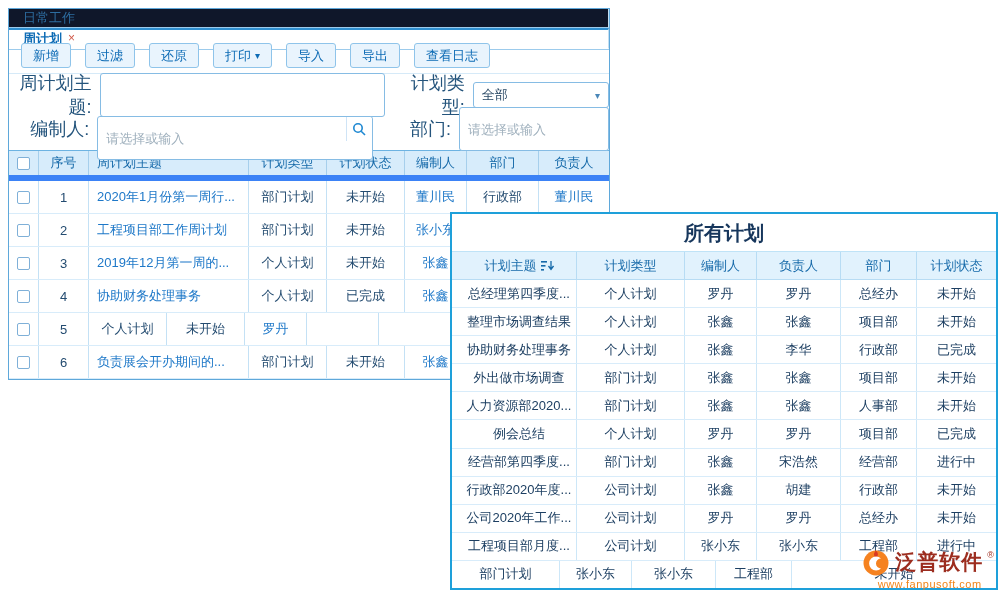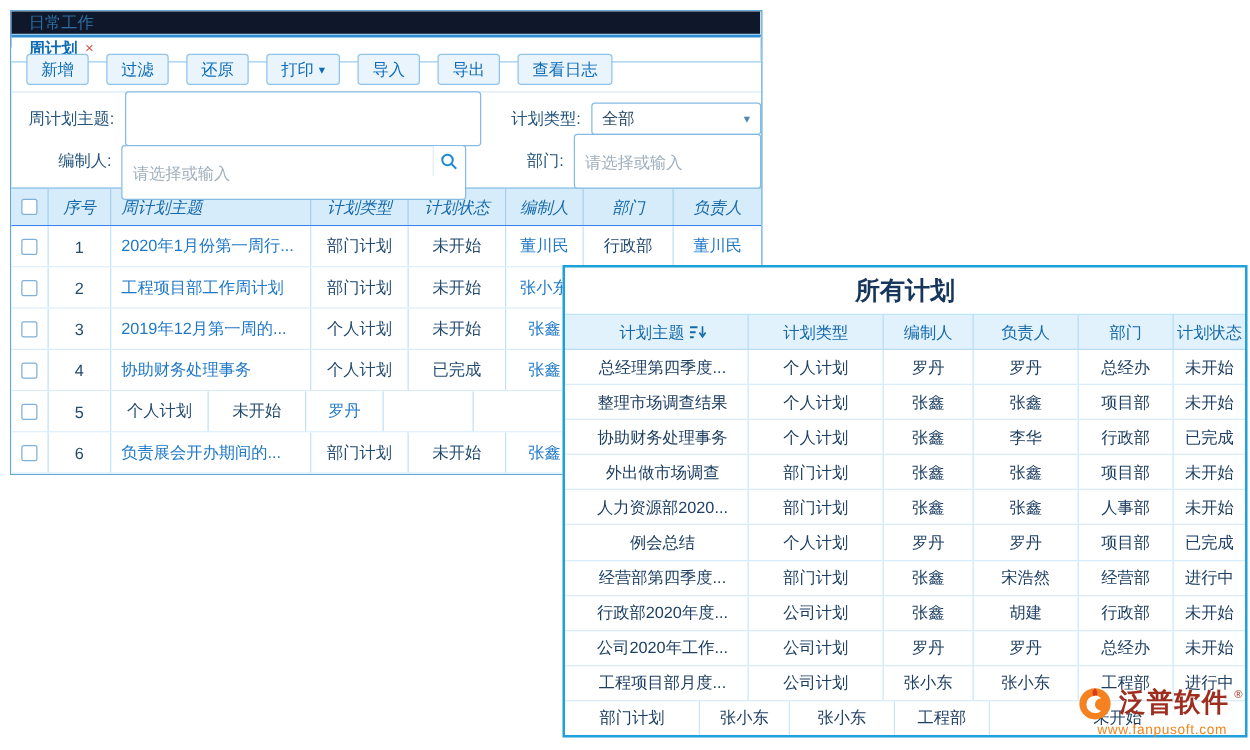--- a/index.html
+++ b/index.html
@@ -20,41 +20,41 @@
   .tfill { flex:1; border-bottom:1px solid #9ccbec; }
 
   .toolbar { display:flex; align-items:center; gap:14px; height:36px; padding:0 12px;
     border-bottom:1px solid #d6eaf8; }
   .tbtn { display:flex; align-items:center; gap:4px; height:25px; padding:0 11px;
     background:#e9f4fd; border:1px solid #8fc4ea; border-radius:3px; color:#0d6bb5;
     font-size:13px; font-family:inherit; cursor:pointer; }
   .tbtn .caret { font-size:10px; color:#0d6bb5; }
 
   .filt-row { display:flex; align-items:center; height:26px; margin-top:8px; }
-  .flabel { font-size:13px; color:#24547c; }
+  .flabel { font-size:18px; color:#24547c; }
   .flabel.w1 { width:100px; text-align:right; padding-right:8px; }
   .flabel.w2 { width:86px; text-align:right; padding-right:8px; margin-left:10px; }
   .ftext { height:44px; border:1px solid #86bce4; border-radius:3px; font-size:13px;
     color:#2b4a66; padding:0 8px; outline:none; font-family:inherit; background:#fff; }
   .ftext::placeholder { color:#9fb0bd; }
   .ftext.subject { width:316px; }
   .fwrap { position:relative; width:316px; height:26px; }
   .fwrap .ftext { width:100%; padding-right:32px; }
   .searchbtn { position:absolute; right:1px; top:1px; width:26px; height:24px;
     display:flex; align-items:center; justify-content:center;
     border-left:1px solid #cfe4f6; cursor:pointer; background:#fff; border-radius:0 3px 3px 0; }
   .ftext.dept { width:150px; }
   .fselect { width:150px; height:26px; border:1px solid #86bce4; border-radius:3px;
     display:flex; align-items:center; justify-content:space-between; padding:0 8px;
     font-size:13px; color:#2b4a66; cursor:pointer; background:#fff; }
   .fselect .caret { color:#4a87b8; font-size:10px; }
 
   .btable { margin-top:8px; border-top:1px solid #6db3e2; }
-  .bhead { display:flex; height:30px; background:#d7ecfb; border-bottom:1px solid #3b82f6;
-    color:#1569a9; font-size:13px;font-style:italic; }
+  .bhead { display:flex; height:30px; background:#d7ecfb; border-bottom:6px solid #3b82f6;
+    color:#1569a9; font-size:13px; }
   .brow { display:flex; height:33px; border-bottom:1px solid #d8ecfa; font-size:13px;
     color:#234b70; background:#fff; }
   .bc { display:flex; align-items:center; justify-content:center; height:100%;
     border-right:1px solid #c4e1f5; overflow:hidden; white-space:nowrap; }
   .bhead .bc { border-right-color:#a6cfec; }
   .c-check { width:30px; } .c-no { width:50px; }
   .c-subj { width:160px; justify-content:flex-start; padding:0 8px; }
   .c-type { width:78px; } .c-status { width:78px; } .c-author { width:62px; }
   .c-dept { width:72px; } .c-leader { flex:1; border-right:none; }
   .link { color:#1e78c8; cursor:pointer; }
@@ -67,21 +67,21 @@
   .fp-title { height:38px; line-height:38px; text-align:center; font-size:20px;
     font-weight:bold; color:#16365c; border-bottom:1px solid #bfe3f7; flex:0 0 38px; }
   .fhead { display:flex; background:#e1f2fd; border-bottom:1px solid #b7dcf4;
     color:#1569a9; font-size:13px; flex:0 0 28px; }
   .fbody { flex:1; display:flex; flex-direction:column; }
   .frow { flex:1; display:flex; border-bottom:1px solid #d8ecfa; font-size:13px; color:#1d3f62; }
   .frow:last-child { border-bottom:none; }
   .fc { display:flex; align-items:center; justify-content:center;
     border-right:1px solid #cde7f8; overflow:hidden; white-space:nowrap; gap:4px; }
   .fhead .fc { border-right-color:#b7dcf4; }
-  .f-subj { width:147px;padding-left:10px; } .f-type { width:108px; } .f-author { width:72px; }
+  .f-subj { width:125px;padding-left:10px; } .f-type { width:108px; } .f-author { width:72px; }
   .f-leader { width:84px; } .f-dept { width:76px; } .f-status { flex:1; border-right:none; }
   .sorticon { display:inline-flex; align-items:center; cursor:pointer; }
 
   
   .logo { position:absolute; right:2px; bottom:10px; z-index:10; text-align:center; }
   .logo-row { display:flex; align-items:center; justify-content:flex-end; gap:4px; padding-right:4px; }
   .brand { font-size:21px; font-weight:bold; color:#9c2d1f; letter-spacing:1px;font-family:Liberation Mono, monospace; }
   .brand-mark { font-size:9px; color:#9c2d1f; align-self:flex-start; margin-top:3px; }
   .url { font-size:11px; color:#f08419; letter-spacing:.5px; margin-top:1px; }
 </style>

